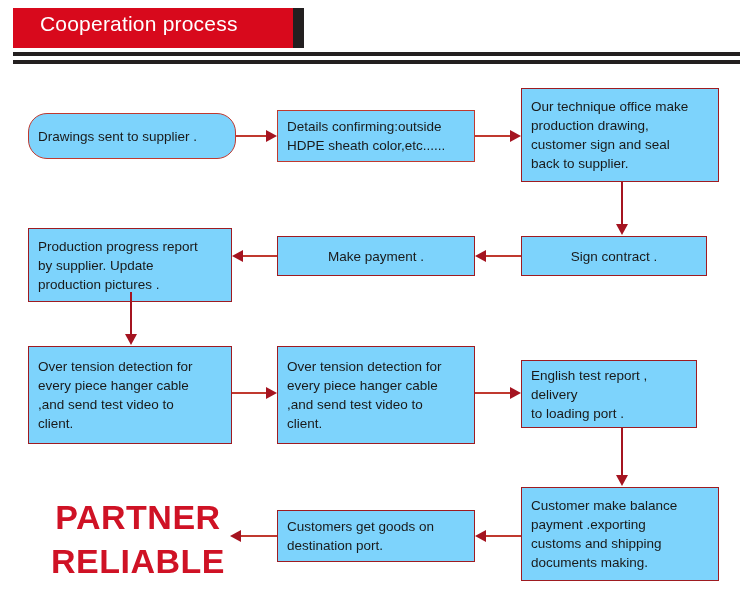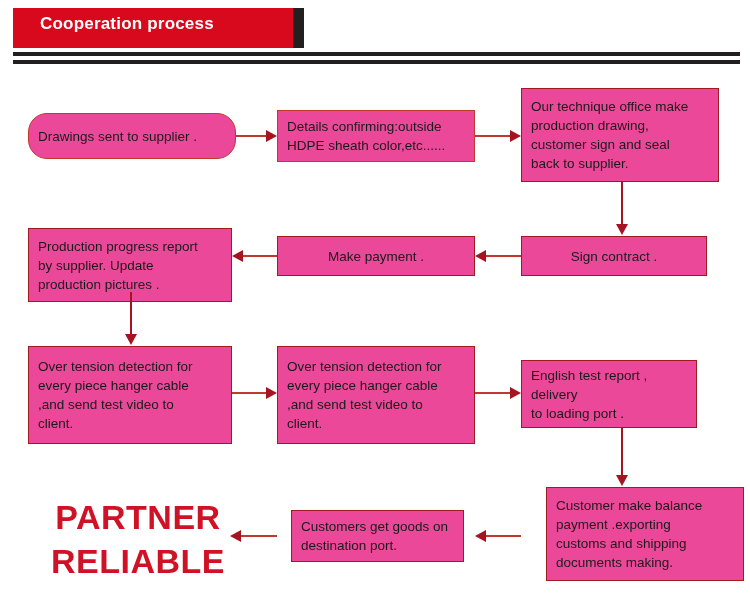--- a/index.html
+++ b/index.html
@@ -22,22 +22,22 @@
     top: 8px;
     width: 280px;
     height: 40px;
     background: #d8091c;
   }
   #header-title {
     position: absolute;
     left: 40px;
     top: 13px;
     color: #ffffff;
-    font-size: 17px;
-    font-weight: 700;
+    font-size: 21px;
+    font-weight: 400;
     letter-spacing: 0.2px;
     line-height: 22px;
     white-space: nowrap;
   }
   #header-endcap {
     position: absolute;
     left: 293px;
     top: 8px;
     width: 11px;
     height: 40px;
@@ -58,21 +58,21 @@
     width: 727px;
     height: 4px;
     background: #231f20;
   }
 
   
   .flow-box {
     position: absolute;
     box-sizing: border-box;
     border: 1px solid #c0392f;
-    background: #ec4899;
+    background: #7dd3fc;
     color: #1a1a1a;
     font-size: 13.5px;
     line-height: 19px;
     padding: 7px 9px;
     display: flex;
     align-items: center;
   }
   .flow-box.dark-border { border-color: #9e1b21; }
   .flow-box.center-text { justify-content: center; text-align: center; }
   .flow-box .box-text { display: block; width: 100%; white-space: pre-line; }
@@ -201,31 +201,31 @@
 <div class="arrow-right" style="left:510px; top:387px;"></div>
 
 <div class="flow-box dark-border" style="left:521px; top:360px; width:176px; height:68px;">
   <span class="box-text">English test report , delivery
 to loading port .</span>
 </div>
 
 <div class="conn-line-v" style="left:621px; top:428px; height:50px;"></div>
 <div class="arrow-down" style="left:616px; top:475px;"></div>
 
-<div class="flow-box dark-border" style="left:546px; top:487px; width:198px; height:94px;align-items:center;">
+<div class="flow-box dark-border" style="left:521px; top:487px; width:198px; height:94px;align-items:center;">
   <span class="box-text">Customer make balance
 payment .exporting
 customs and shipping
 documents making.</span>
 </div>
 
 <div class="conn-line-h" style="left:485px; top:535px; width:36px;"></div>
 <div class="arrow-left" style="left:475px; top:530px;"></div>
 
-<div class="flow-box dark-border" style="left:277px; top:510px; width:173px; height:52px;margin-left:14px;">
+<div class="flow-box dark-border" style="left:277px; top:510px; width:198px; height:52px;">
   <span class="box-text">Customers get goods on
 destination port.</span>
 </div>
 
 <div class="conn-line-h" style="left:240px; top:535px; width:37px;"></div>
 <div class="arrow-left" style="left:230px; top:530px;"></div>
 
 <div id="slogan">
   <span class="slogan-line">PARTNER</span>
   <span class="slogan-line">RELIABLE</span>

